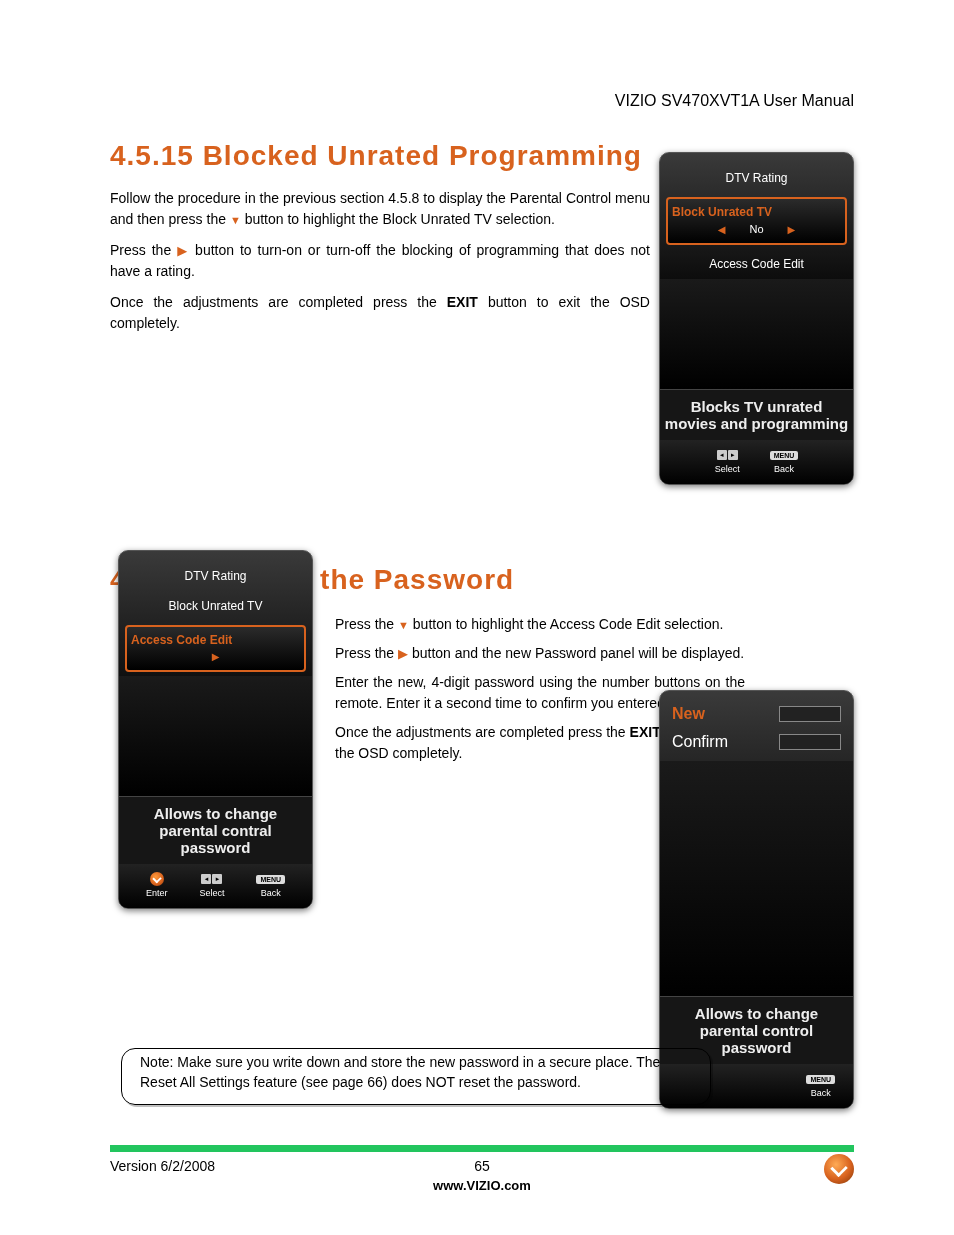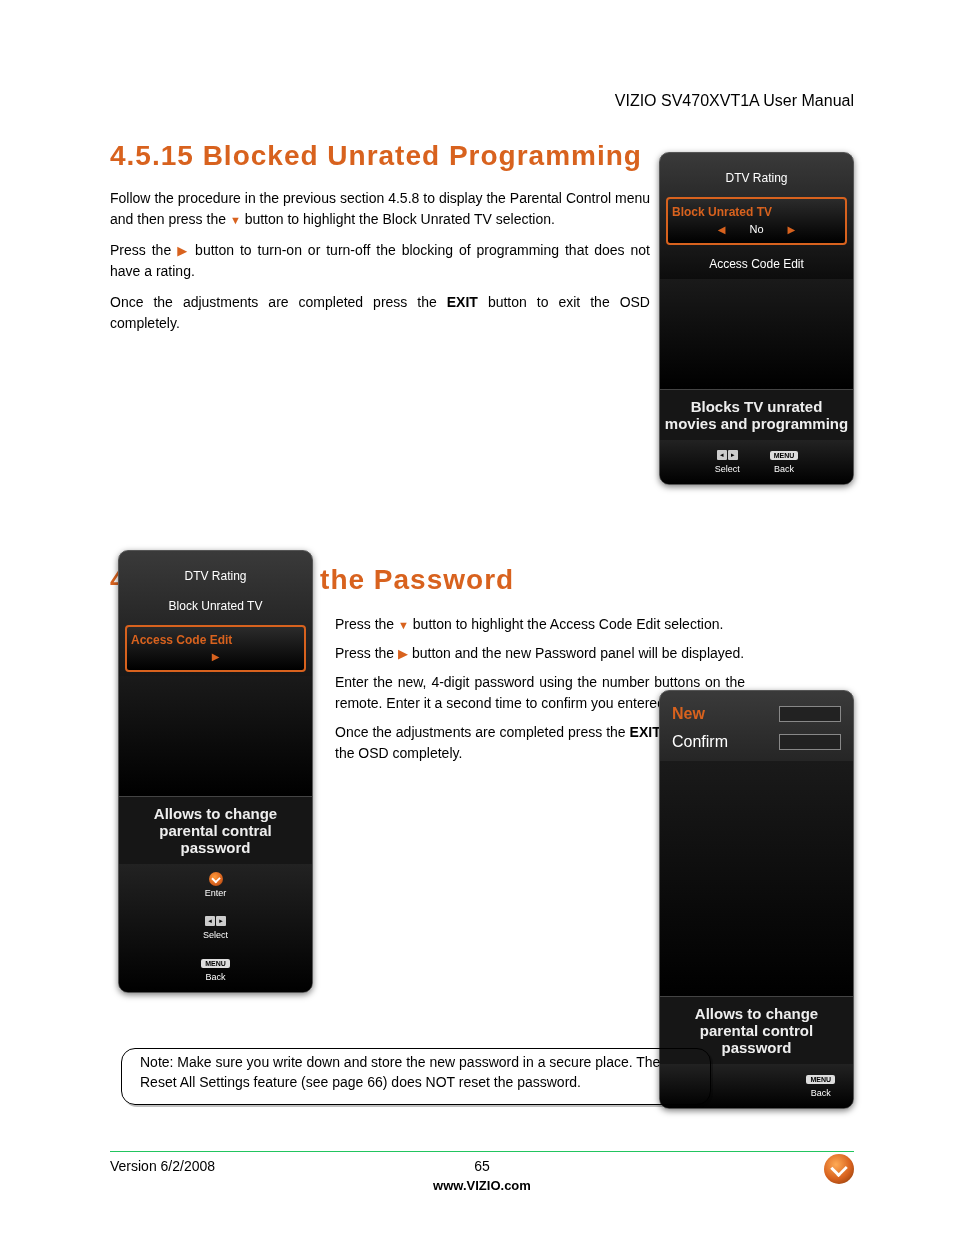--- a/index.html
+++ b/index.html
@@ -173,21 +173,21 @@
     font-size:14px;
     line-height:1.4;
     box-shadow: 2px 2px 0 rgba(0,0,0,.25);
   }
 
   .footer {
     position:absolute;
     bottom: 42px;
     left: 110px;
     right: 100px;
-    border-top: 1px solid #22c55e;
+    border-top: 7px solid #22c55e;
     padding-top: 6px;
   }
   .footer-row1 {
     display:flex;
     justify-content:space-between;
     font-size:14px;
   }
   .footer-row1 .center { position:absolute; left:50%; transform:translateX(-50%); }
   .footer-row2 {
     text-align:center;
@@ -292,21 +292,21 @@
       <div class="osd-item-selected">
         <div class="sel-label">Access Code Edit</div>
         <div class="sel-value-row" style="gap:0;">
           <span class="tri">▶</span>
         </div>
       </div>
     </div>
     <div class="osd-body-spacer tall"></div>
     <div class="osd-divider"></div>
     <div class="osd-hint">Allows to change parental contral password</div>
-    <div class="osd-footer" style="gap:16px;flex-direction:column;">
+    <div class="osd-footer" style="gap:32px;">
       <div class="fcol">
         <div class="glyph-row">
             <span class="vlogo-sm"></span>
           </div>
         <div>Enter</div>
       </div>
       <div class="fcol">
         <div class="glyph-row">
             <span class="arrow-keys">
               <span>◂</span>

